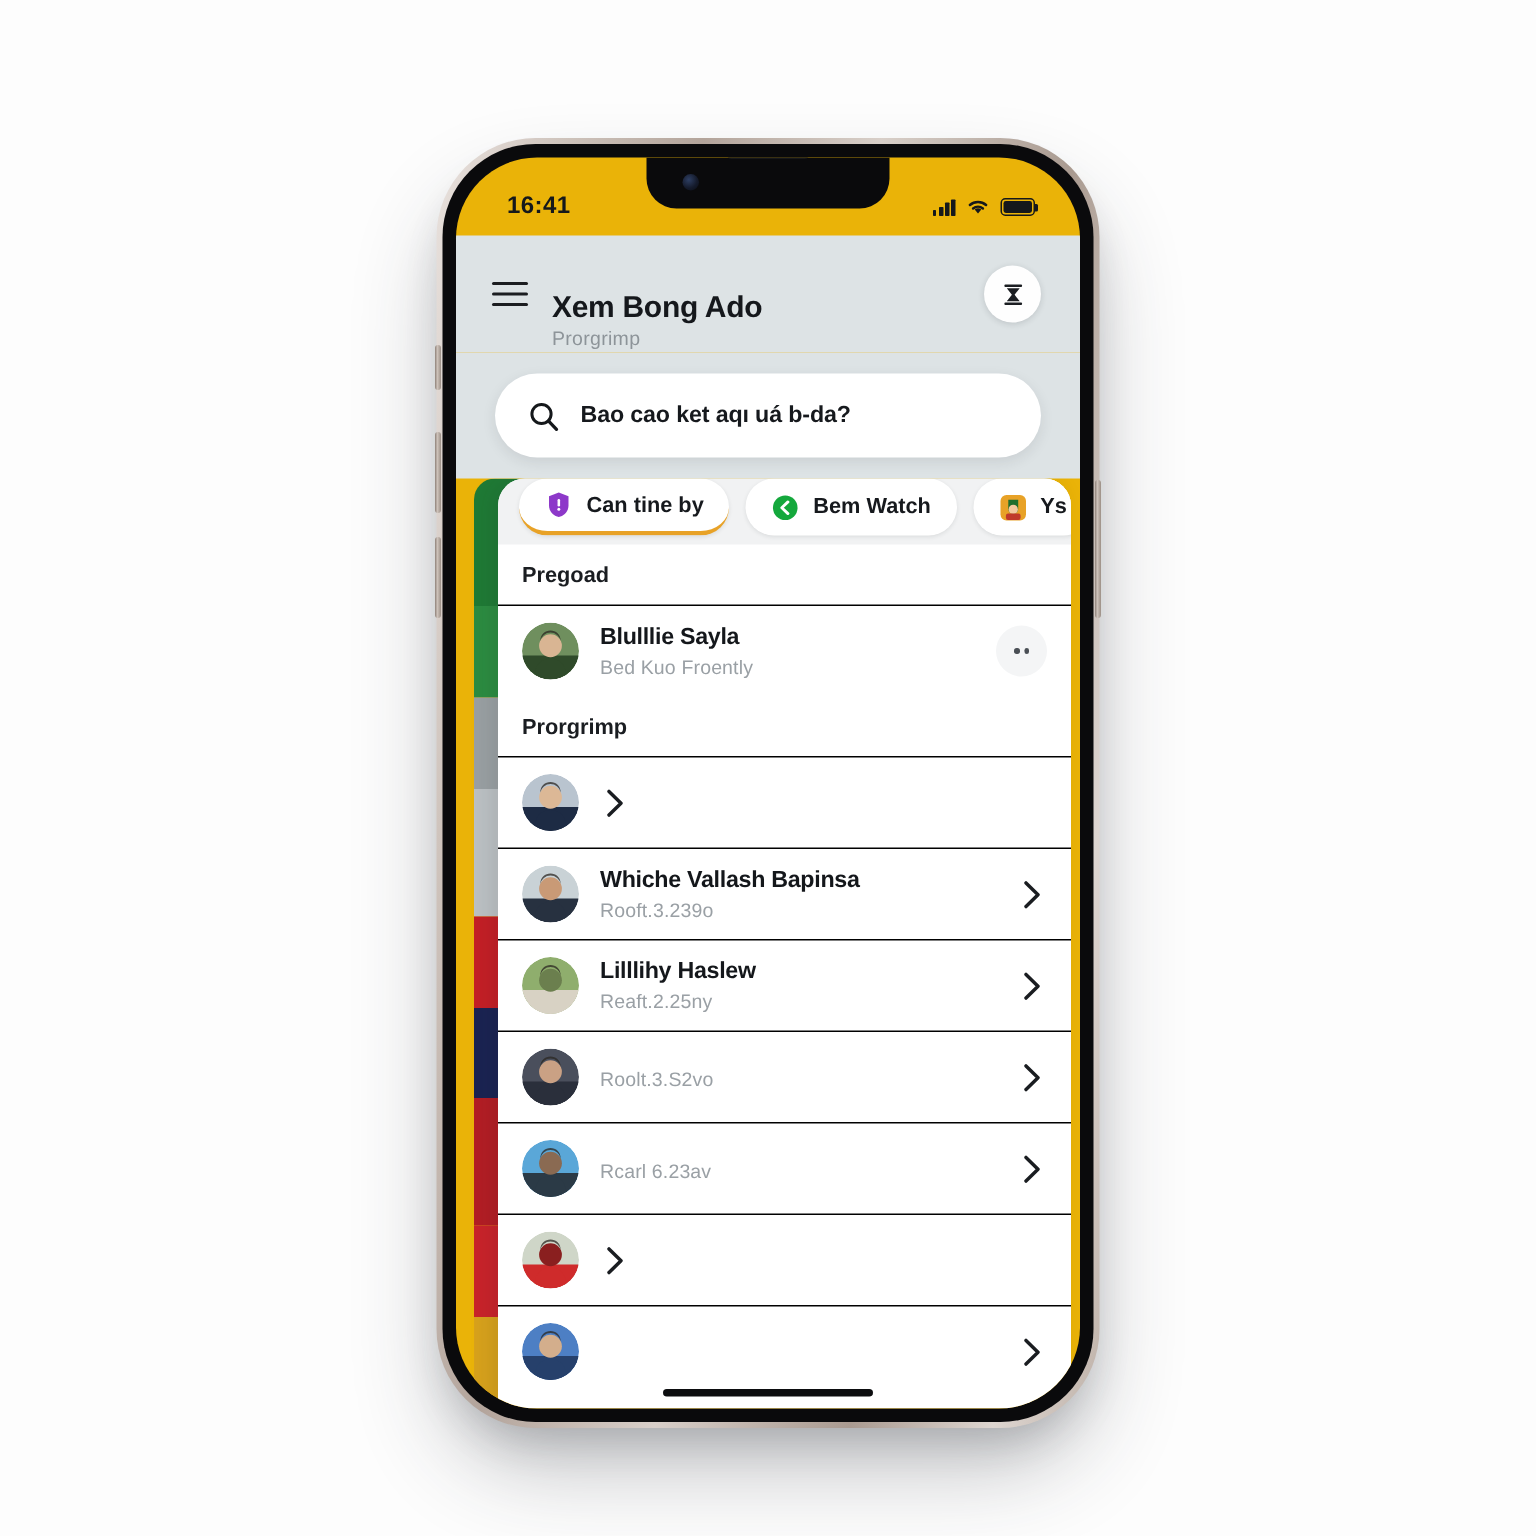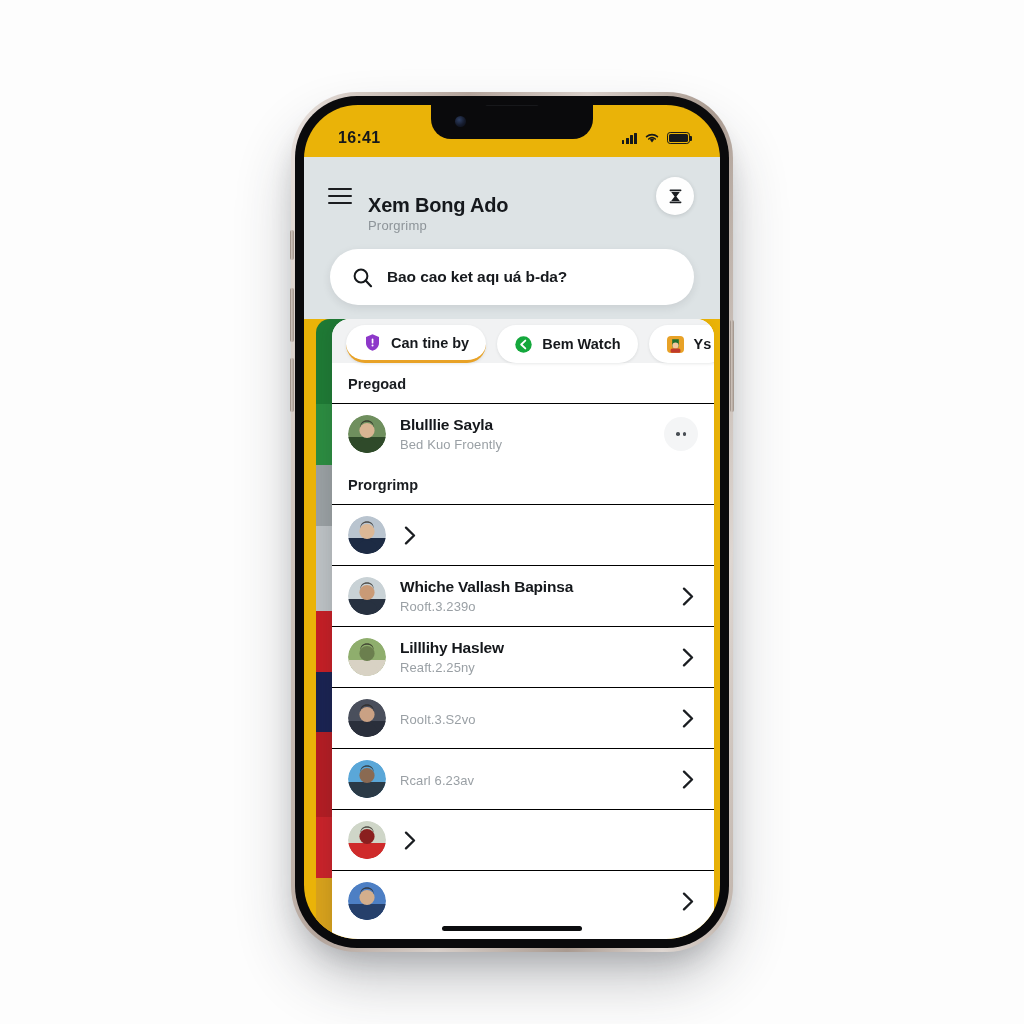--- a/index.html
+++ b/index.html
@@ -137,21 +137,21 @@
   .card{
     position:absolute; left:28px; right:6px; top:214px; bottom:0;
     background:#fff;
     border-radius:18px 18px 0 0;
     z-index:16;
     overflow:hidden;
     box-shadow:-5px 0 14px rgba(30,36,44,.10);
   }
   .chips{
     height:44px; background:#f1f2f3;
-    display:flex; align-items:flex-end; gap:11px;
+    display:flex; align-items:flex-start; gap:11px;
     padding:0 14px;
   }
   .chip{
     height:38px; border-radius:19px; background:#fff;
     display:flex; align-items:center; gap:9px;
     padding:0 17px;
     font-size:14.5px; font-weight:600; color:#16191d;
     white-space:nowrap; cursor:pointer;
     box-shadow:0 1px 3px rgba(30,36,44,.10);
   }

